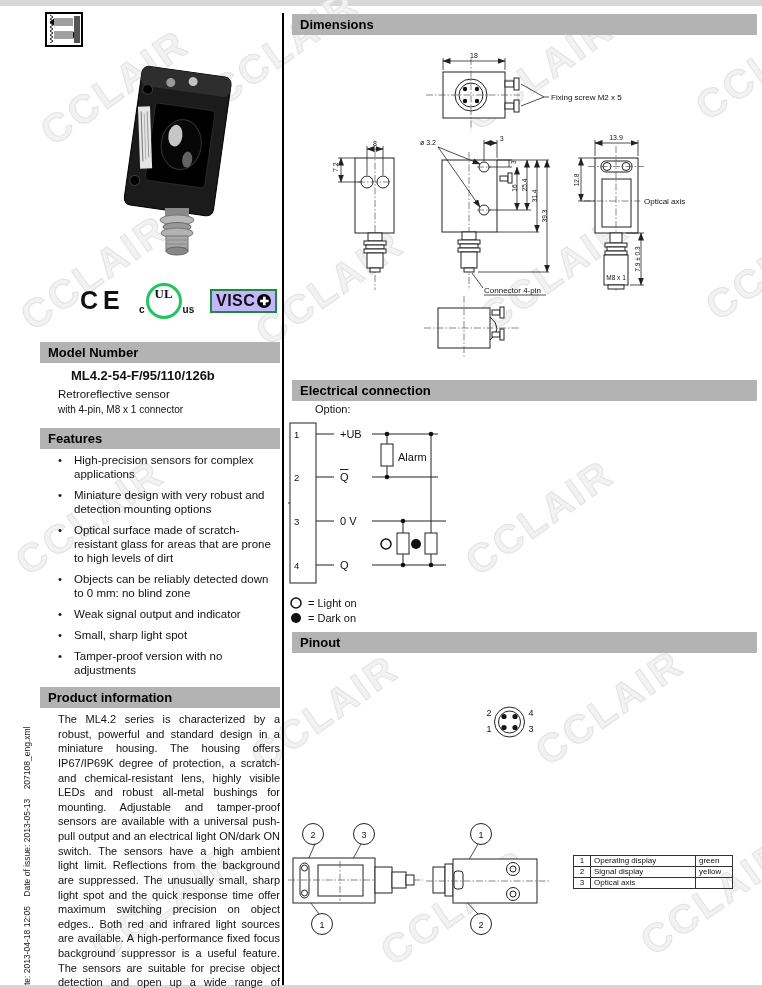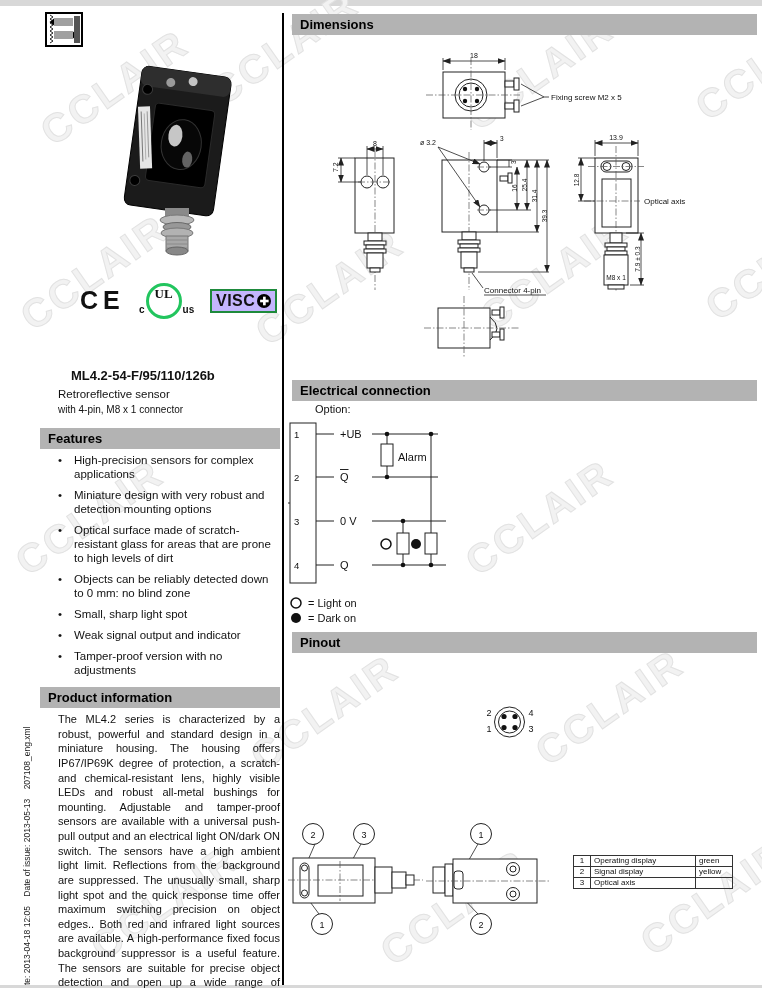--- a/index.html
+++ b/index.html
@@ -125,32 +125,33 @@
     <span class="ul-circle">
         <span>UL</span>
       </span>
     <span class="ul-us">us</span>
   </div>
   <div class="visco">
     <span class="visco-t">VISC</span>
     <span class="visco-o">✚</span>
   </div>
 
+  <div class="sec-h" style="left:40px;top:342px">Model Number</div>
   <div class="txt model-number" style="left:58px;top:368px">ML4.2-54-F/95/110/126b</div>
   <div class="txt desc1" style="left:58px;top:388px">Retroreflective sensor</div>
   <div class="txt desc2" style="left:58px;top:404px">with 4-pin, M8 x 1 connector</div>
 
   <div class="sec-h" style="left:40px;top:428px">Features</div>
   <div class="features">
     <div class="feat">High-precision sensors for complex applications</div>
     <div class="feat">Miniature design with very robust and detection mounting options</div>
     <div class="feat">Optical surface made of scratch-resistant glass for areas that are prone to high levels of dirt</div>
     <div class="feat">Objects can be reliably detected down to 0 mm: no blind zone</div>
+    <div class="feat">Weak signal output and indicator</div>
     <div class="feat">Small, sharp light spot</div>
-    <div class="feat">Weak signal output and indicator</div>
     <div class="feat">Tamper-proof version with no adjustments</div>
   </div>
 
   <div class="sec-h" style="left:40px;top:687px">Product information</div>
   <div class="para">The ML4.2 series is characterized by a robust, powerful and standard design in a miniature housing. The housing offers IP67/IP69K degree of protection, a scratch- and chemical-resistant lens, highly visible LEDs and robust all-metal bushings for mounting. Adjustable and tamper-proof sensors are available with a universal push-pull output and an electrical light ON/dark ON switch. The sensors have a high ambient light limit. Reflections from the background are suppressed. The unusually small, sharp light spot and the quick response time offer maximum switching precision on object edges.. Both red and infrared light sources are available. A high-performance fixed focus background suppressor is a useful feature. The sensors are suitable for precise object detection and open up a wide range of application fields.</div>
 
   <div class="vnote">te: 2013-04-18 12:05    Date of issue: 2013-05-13    207108_eng.xml</div>
 
   <div class="sec-h right" style="top:14px">Dimensions</div>
 

